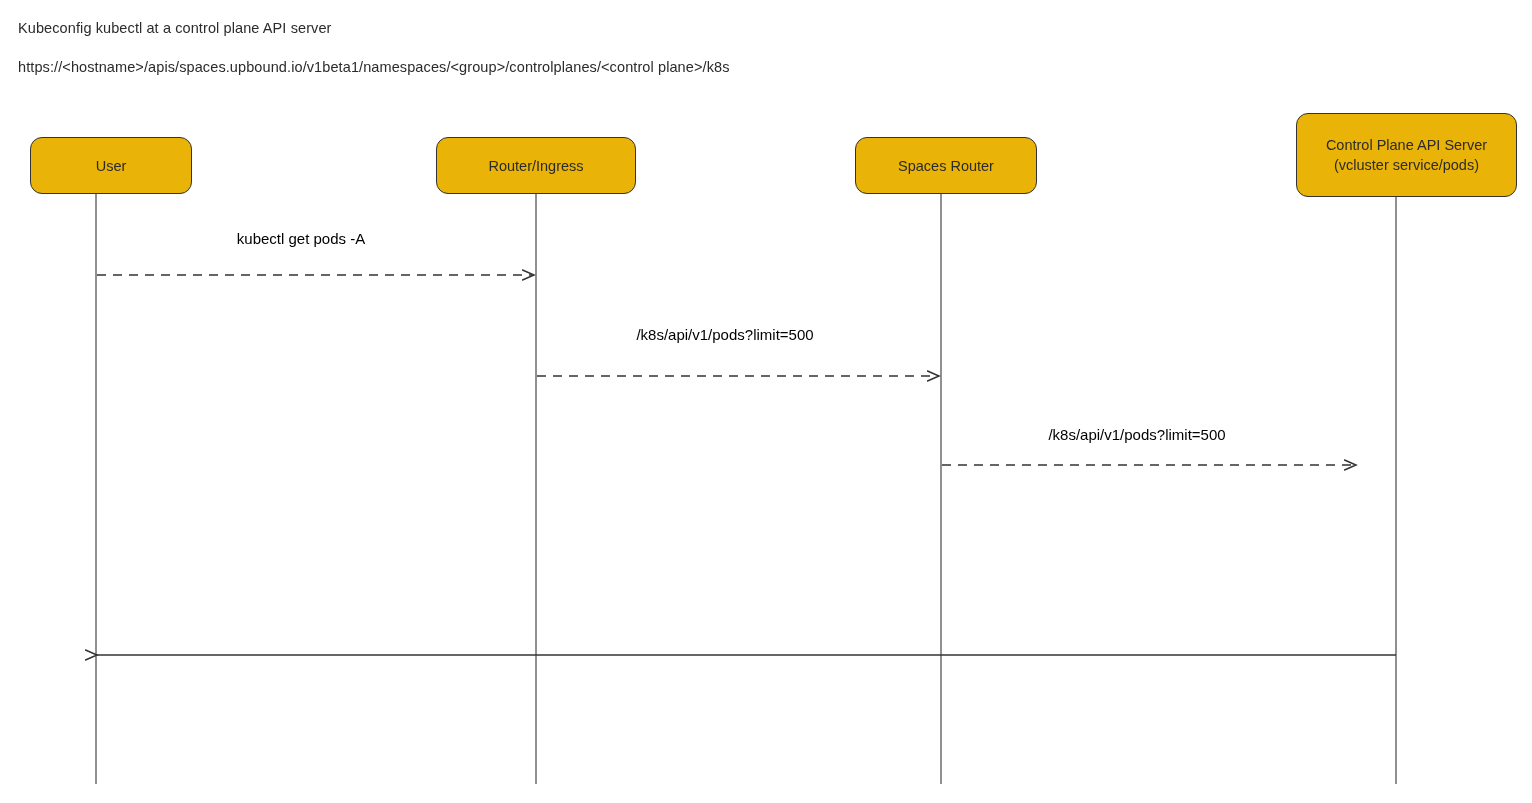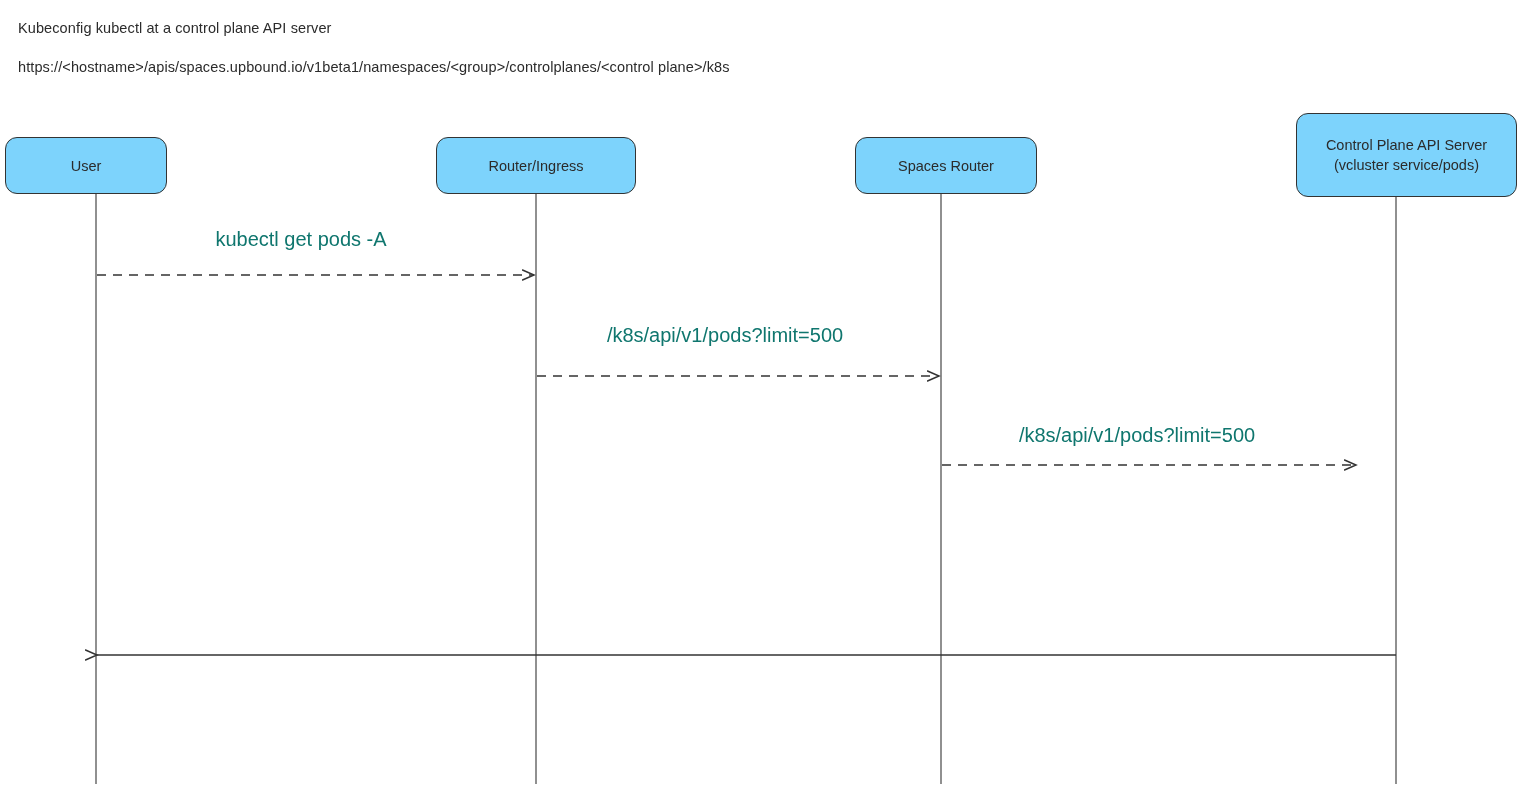--- a/index.html
+++ b/index.html
@@ -38,41 +38,41 @@
     width: 1532px;
     height: 803px;
   }
 
   
   .participant {
     position: absolute;
     box-sizing: border-box;
     border: 1.4px solid #333333;
     border-radius: 12px;
-    background: #7dd3fc;
+    background: #eab308;
     display: flex;
     align-items: center;
     justify-content: center;
     text-align: center;
     z-index: 3;
   }
   .participant-label {
     font-size: 14.5px;
     line-height: 20px;
     color: #2b2b2b;
     padding: 0 8px;
     white-space: pre-line;
   }
 
   
   .msg-label {
     position: absolute;
-    font-size: 20px;
+    font-size: 15px;
     line-height: 18px;
-    color: #0f766e;
+    color: #000000;
     white-space: nowrap;
     transform: translateX(-50%);
     z-index: 4;
   }
 </style>
 </head>
 <body>
 
 <div class="note-line" id="note-0">Kubeconfig kubectl at a control plane API server</div>
 <div class="note-line" id="note-1">https://&lt;hostname&gt;/apis/spaces.upbound.io/v1beta1/namespaces/&lt;group&gt;/controlplanes/&lt;control plane&gt;/k8s</div>
@@ -96,21 +96,21 @@
 
   <line x1="97" y1="275" x2="534" y2="275" stroke="#333333" stroke-width="1.7" stroke-dasharray="9 7" marker-end="url(#arrow-open-right)"></line>
 
   <line x1="537" y1="376" x2="939" y2="376" stroke="#333333" stroke-width="1.7" stroke-dasharray="9 7" marker-end="url(#arrow-open-right)"></line>
 
   <line x1="942" y1="465" x2="1356" y2="465" stroke="#333333" stroke-width="1.7" stroke-dasharray="9 7" marker-end="url(#arrow-open-right)"></line>
 
   <line x1="1396" y1="655" x2="97" y2="655" stroke="#333333" stroke-width="1.4" marker-end="url(#arrow-open-left)"></line>
 </svg>
 
-<div class="participant" style="left:5px; top:137px; width:162px; height:57px;">
+<div class="participant" style="left:30px; top:137px; width:162px; height:57px;">
   <span class="participant-label">User</span>
 </div>
 
 <div class="participant" style="left:436px; top:137px; width:200px; height:57px;">
   <span class="participant-label">Router/Ingress</span>
 </div>
 
 <div class="participant" style="left:855px; top:137px; width:182px; height:57px;text-align:right;">
   <span class="participant-label">Spaces Router</span>
 </div>

